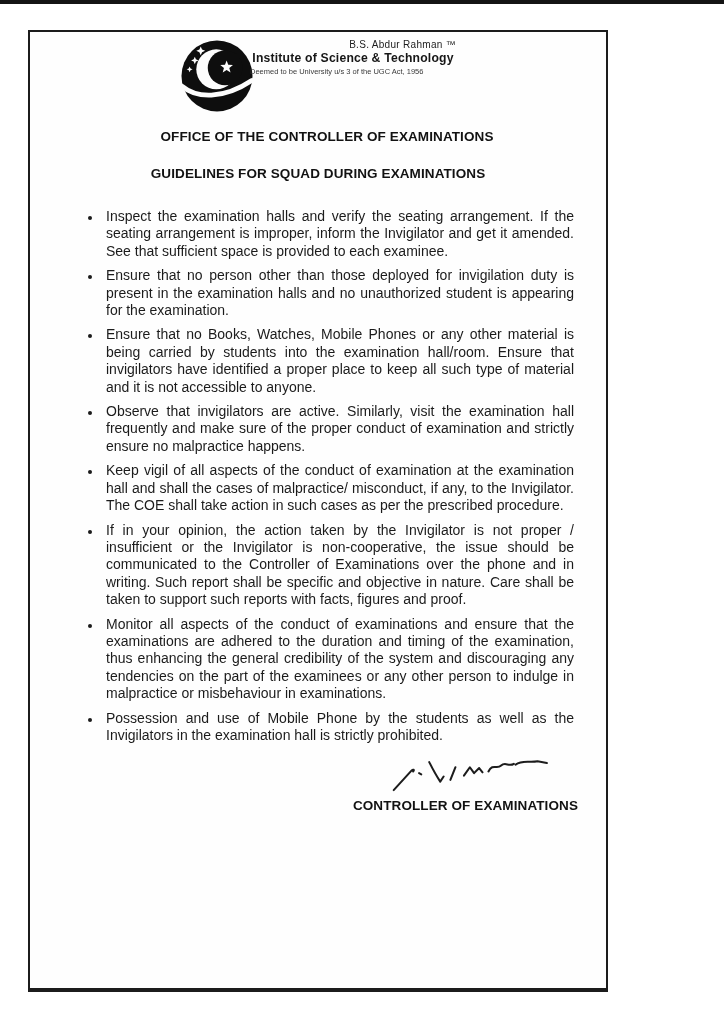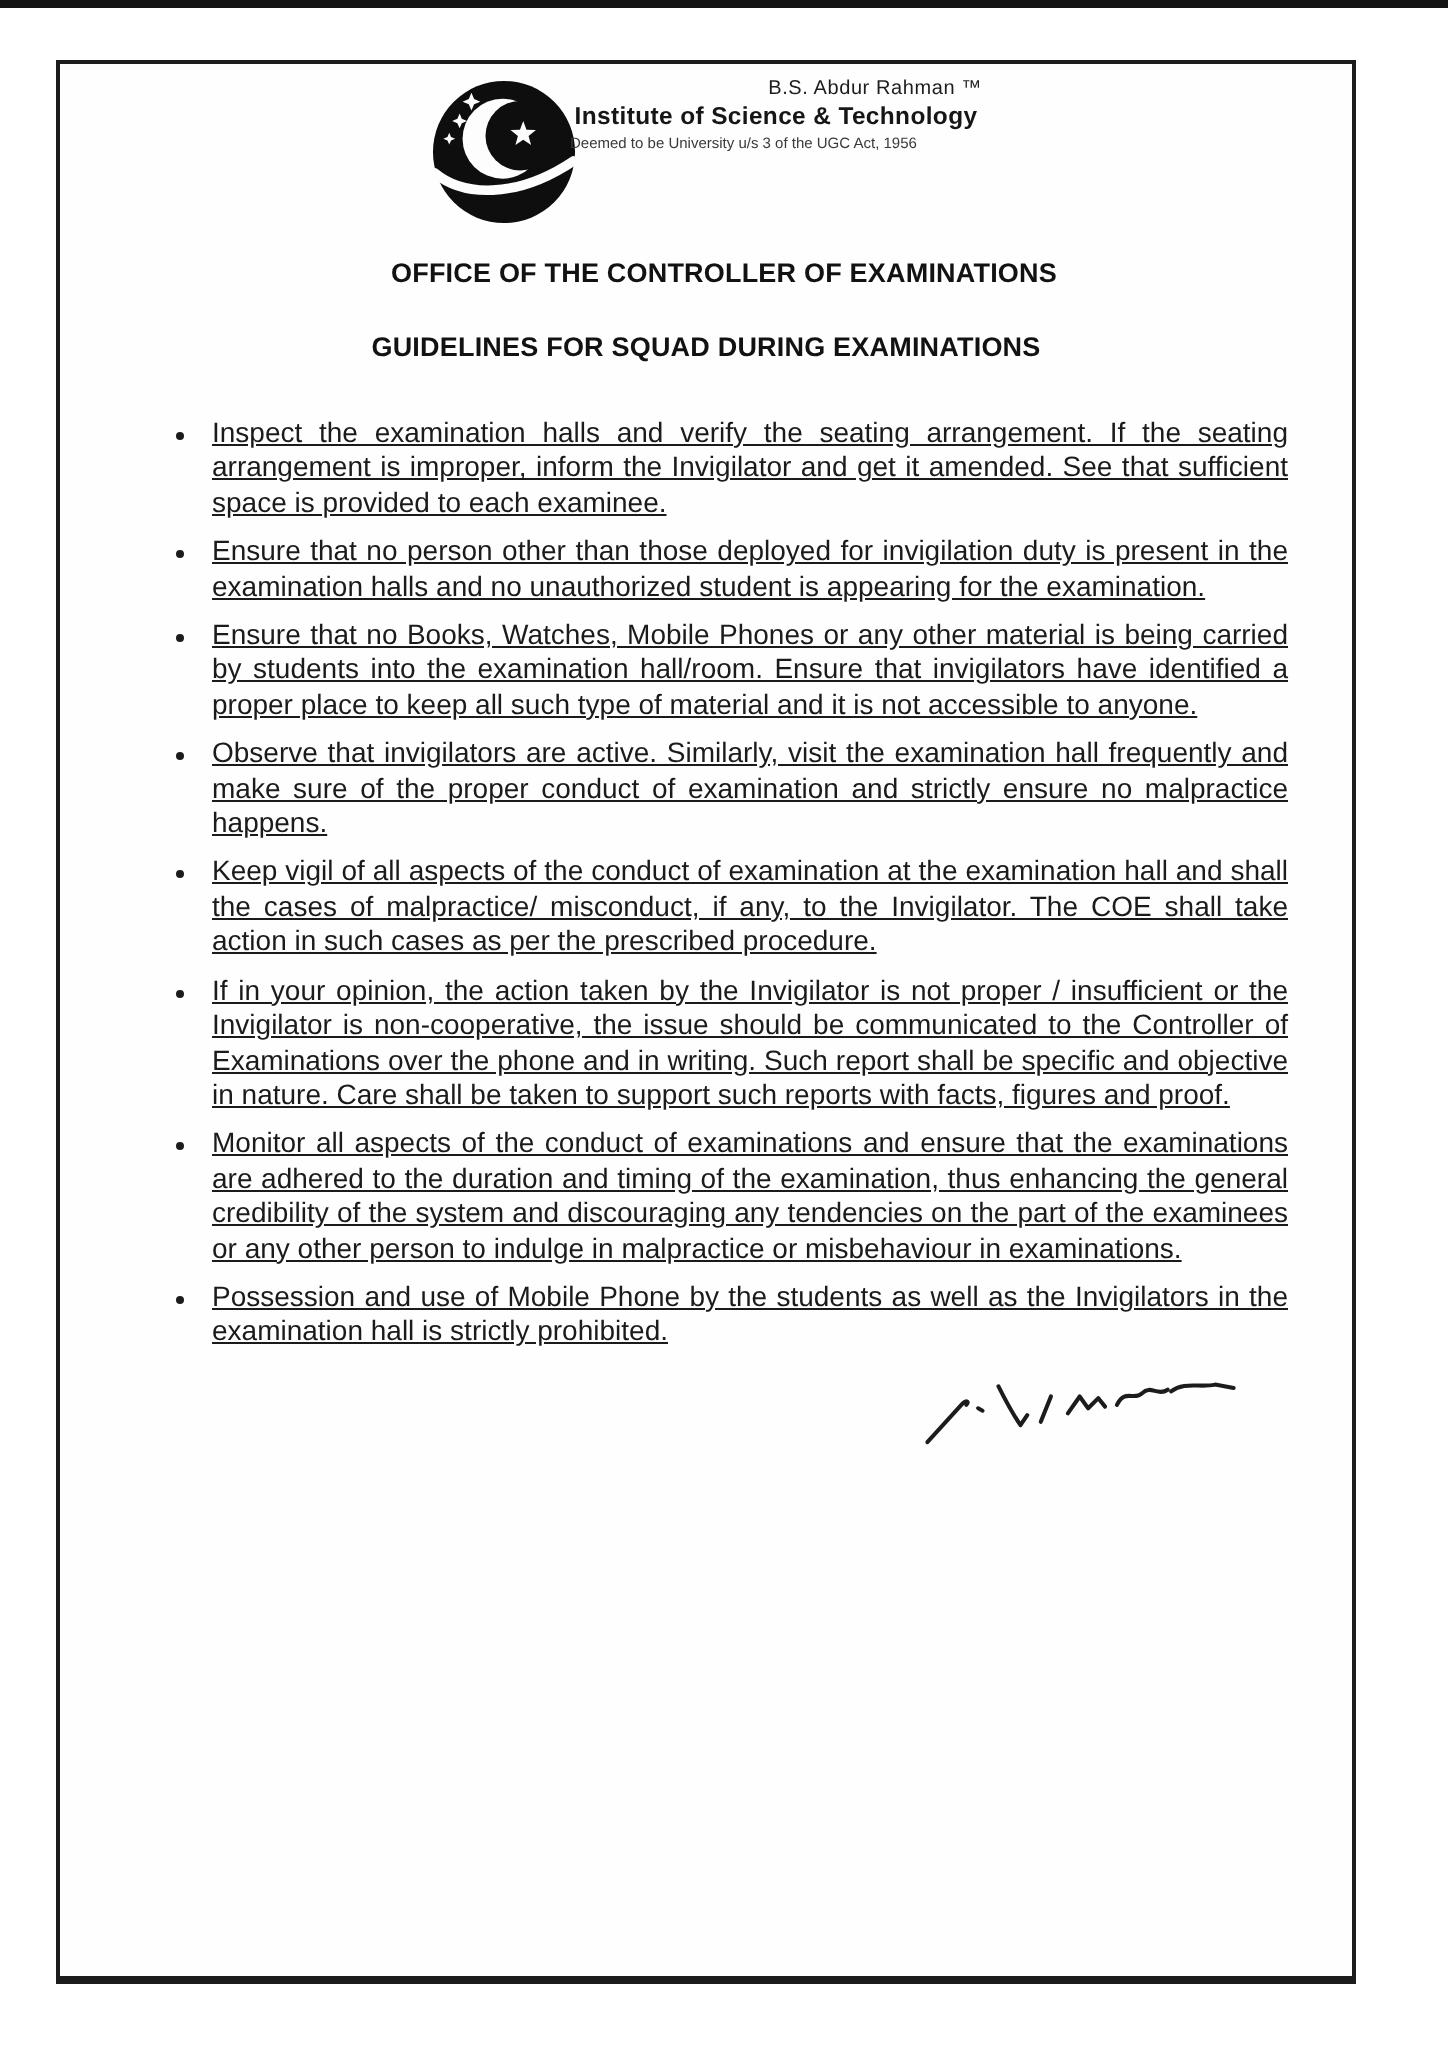--- a/index.html
+++ b/index.html
@@ -19,21 +19,21 @@
     position: absolute;
     top: 0; left: 0;
     width: 724px;
     height: 4px;
     background: #141414;
   }
   .page {
     position: absolute;
     left: 28px;
     top: 30px;
-    width: 650px;
+    width: 580px;
     height: 962px;
     box-sizing: border-box;
     border: 2px solid #1c1c1c;
     border-bottom-width: 4px;
     background: #fefefe;
   }
   
   .letterhead {
     margin-top: 7px;
     display: flex;
@@ -98,21 +98,20 @@
     font-size: 13.5px;
     font-weight: bold;
     letter-spacing: 0.1px;
     color: #121212;
   }
   
   .guidelines {
     margin: 27px 0 0 0;
     padding: 0 32px 0 72px;
     list-style: disc outside;
-    text-decoration: underline;
   }
   .guidelines li {
     font-size: 14px;
     line-height: 17.4px;
     text-align: justify;
     color: #1b1b1b;
     margin-bottom: 7px;
     padding-left: 4px;
   }
   .guidelines li::marker {
@@ -198,15 +197,16 @@
       <g stroke="#1c1c1c" stroke-width="2.4" fill="none" stroke-linecap="round" stroke-linejoin="round">
         <path d="M6,45 L27,22 C29,20 31,21 29,23"></path>
         <path d="M36,25 l2.6,1.4"></path>
         <path d="M48,12 C52,20 57,29 61,35 L65,29"></path>
         <path d="M73,33 L79,18"></path>
         <path d="M89,28 L96,18 L101,25 L107,19 L111,24"></path>
         <path d="M118,23 C123,13 128,21 133,16 C138,11 142,18 148,14"></path>
         <path d="M150,15 C158,9 167,13 176,11 L187,13"></path>
       </g>
     </svg>
+    <div class="signatory-title">CONTROLLER OF EXAMINATIONS</div>
   </div>
 
 </div>
 
 </body></html>

